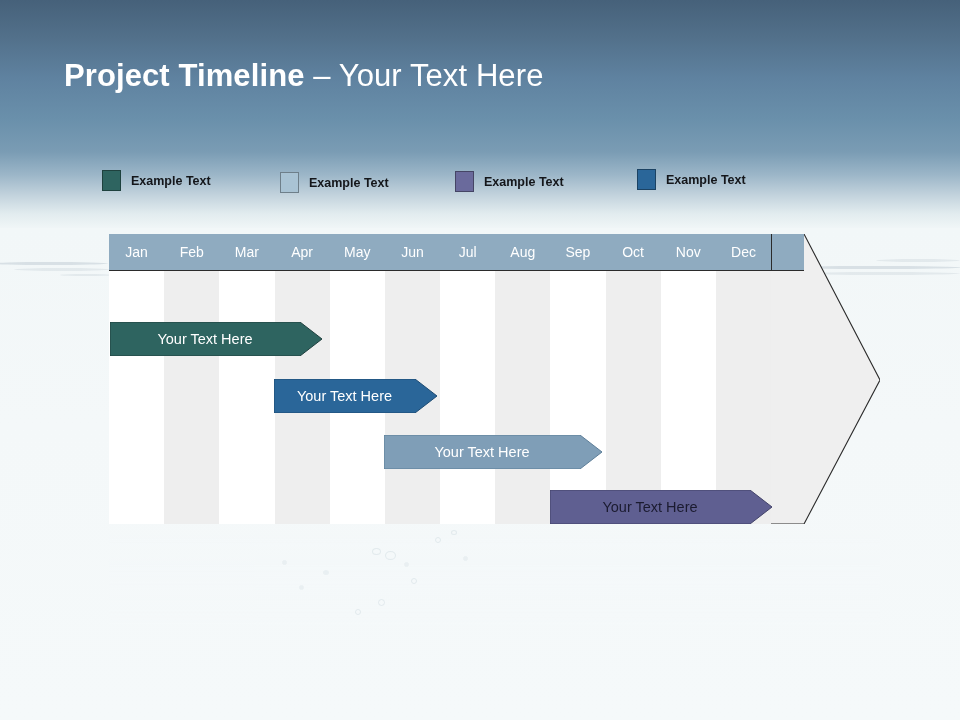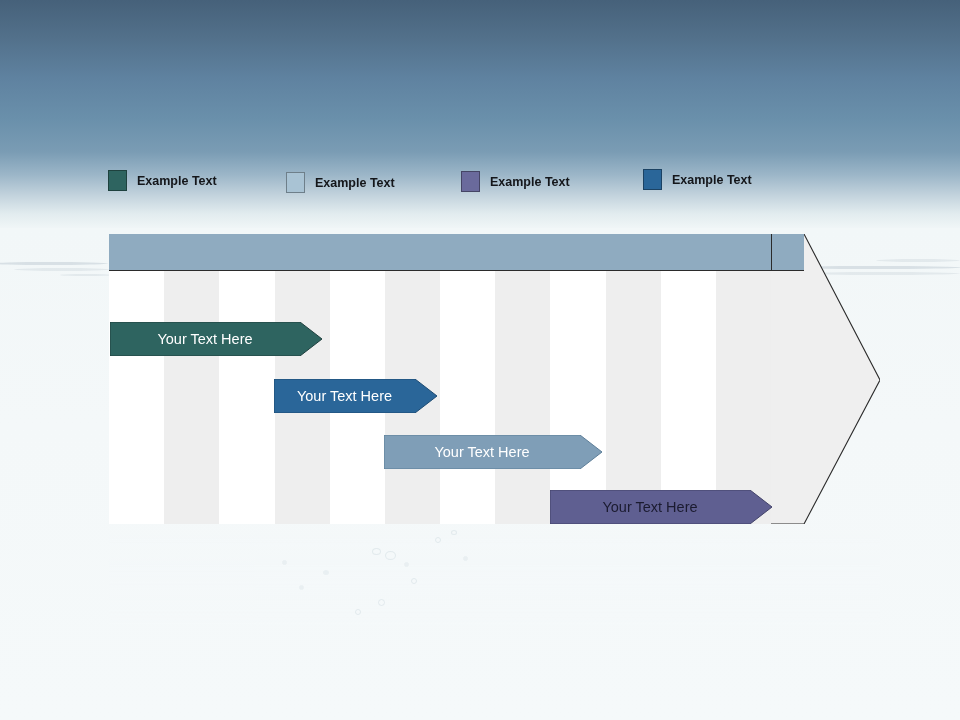--- a/index.html
+++ b/index.html
@@ -76,21 +76,21 @@
     color: #ffffff;
     white-space: nowrap;
     letter-spacing: .1px;
   }
   #title .strong { font-weight: bold; }
   #title .light  { font-weight: normal; }
 
   
   #legend {
     position: absolute;
-    left: 108px;
+    left: 102px;
     top: 168px;
     width: 760px;
     height: 28px;
   }
   .legend-item {
     position: absolute;
     display: flex;
     align-items: center;
     white-space: nowrap;
   }
@@ -242,20 +242,23 @@
   <div id="sky"></div>
   <div id="deep"></div>
 
   <div class="wave" style="left:-10px; top:262px; width:118px; height:3px;"></div>
   <div class="wave soft" style="left:14px; top:268px; width:96px; height:3px;"></div>
   <div class="wave soft" style="left:60px; top:274px; width:52px; height:2px;"></div>
   <div class="wave" style="left:786px; top:266px; width:176px; height:3px;"></div>
   <div class="wave soft" style="left:802px; top:272px; width:158px; height:3px;"></div>
   <div class="wave soft" style="left:876px; top:259px; width:84px; height:3px;"></div>
 
+  <div id="title">
+    <span class="strong">Project Timeline</span><span class="light"> – Your Text Here</span>
+  </div>
 
   <div id="legend">
 
     <div class="legend-item" style="left:0px; top:2px;">
       <span class="legend-swatch" style="background:#2e6460;"></span>
       <span class="legend-label">Example Text</span>
     </div>
 
     <div class="legend-item" style="left:178px; top:4px;">
       <span class="legend-swatch" style="background:#a9c3d4;"></span>
@@ -315,20 +318,34 @@
         </div>
       <div class="col">
           <span class="col-sep"></span>
         </div>
       <div class="col alt">
           <span class="col-sep"></span>
         </div>
     </div>
 
     <div id="header-band"></div>
+    <div id="header-labels">
+      <div class="month">Jan</div>
+      <div class="month">Feb</div>
+      <div class="month">Mar</div>
+      <div class="month">Apr</div>
+      <div class="month">May</div>
+      <div class="month">Jun</div>
+      <div class="month">Jul</div>
+      <div class="month">Aug</div>
+      <div class="month">Sep</div>
+      <div class="month">Oct</div>
+      <div class="month">Nov</div>
+      <div class="month">Dec</div>
+    </div>
 
     <div style="position:absolute; left:662px; top:0; width:1px; height:37px; background:#2b2b2b;"></div>
 
     <div class="bar" style="left:1px; top:59px; width:212px;">
       <svg class="bar-shape" viewBox="0 0 212 34" preserveAspectRatio="none">
         <polygon points="0,0 190,0 212,17 190,34 0,34" fill="#2e6460" stroke="#20403f" stroke-width="1"></polygon>
       </svg>
       <span class="bar-label on-dark">Your  Text Here</span>
     </div>
 

